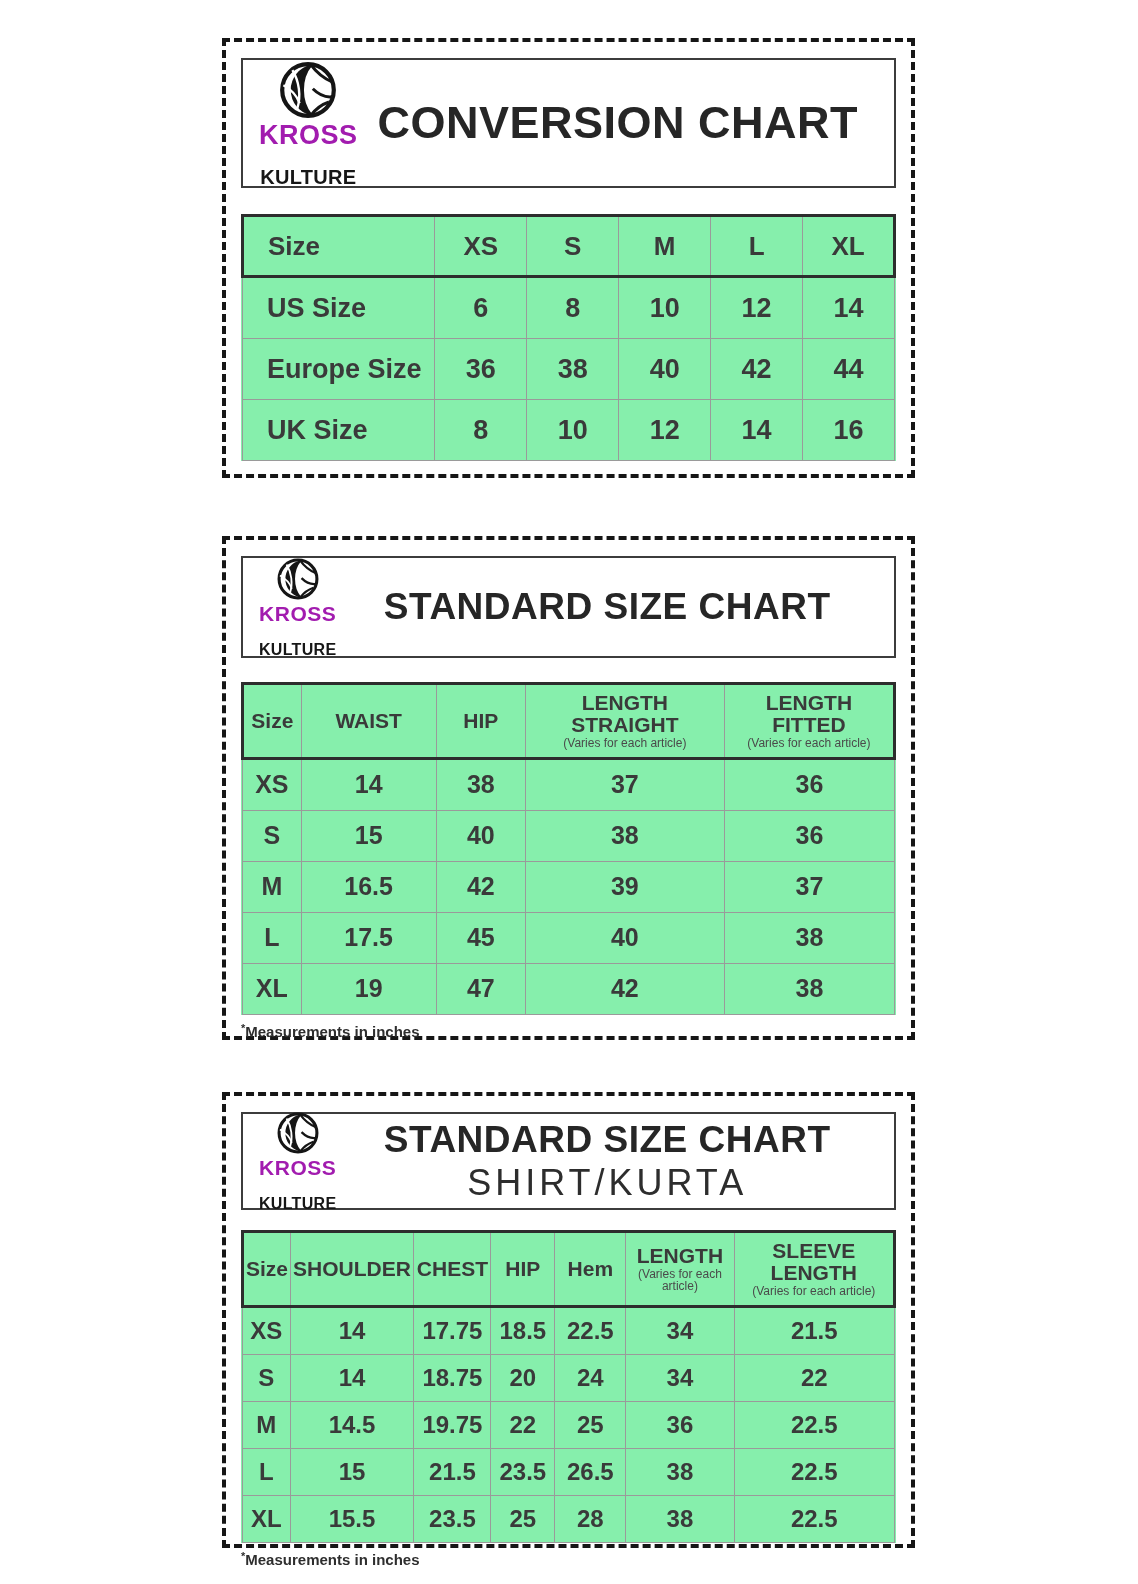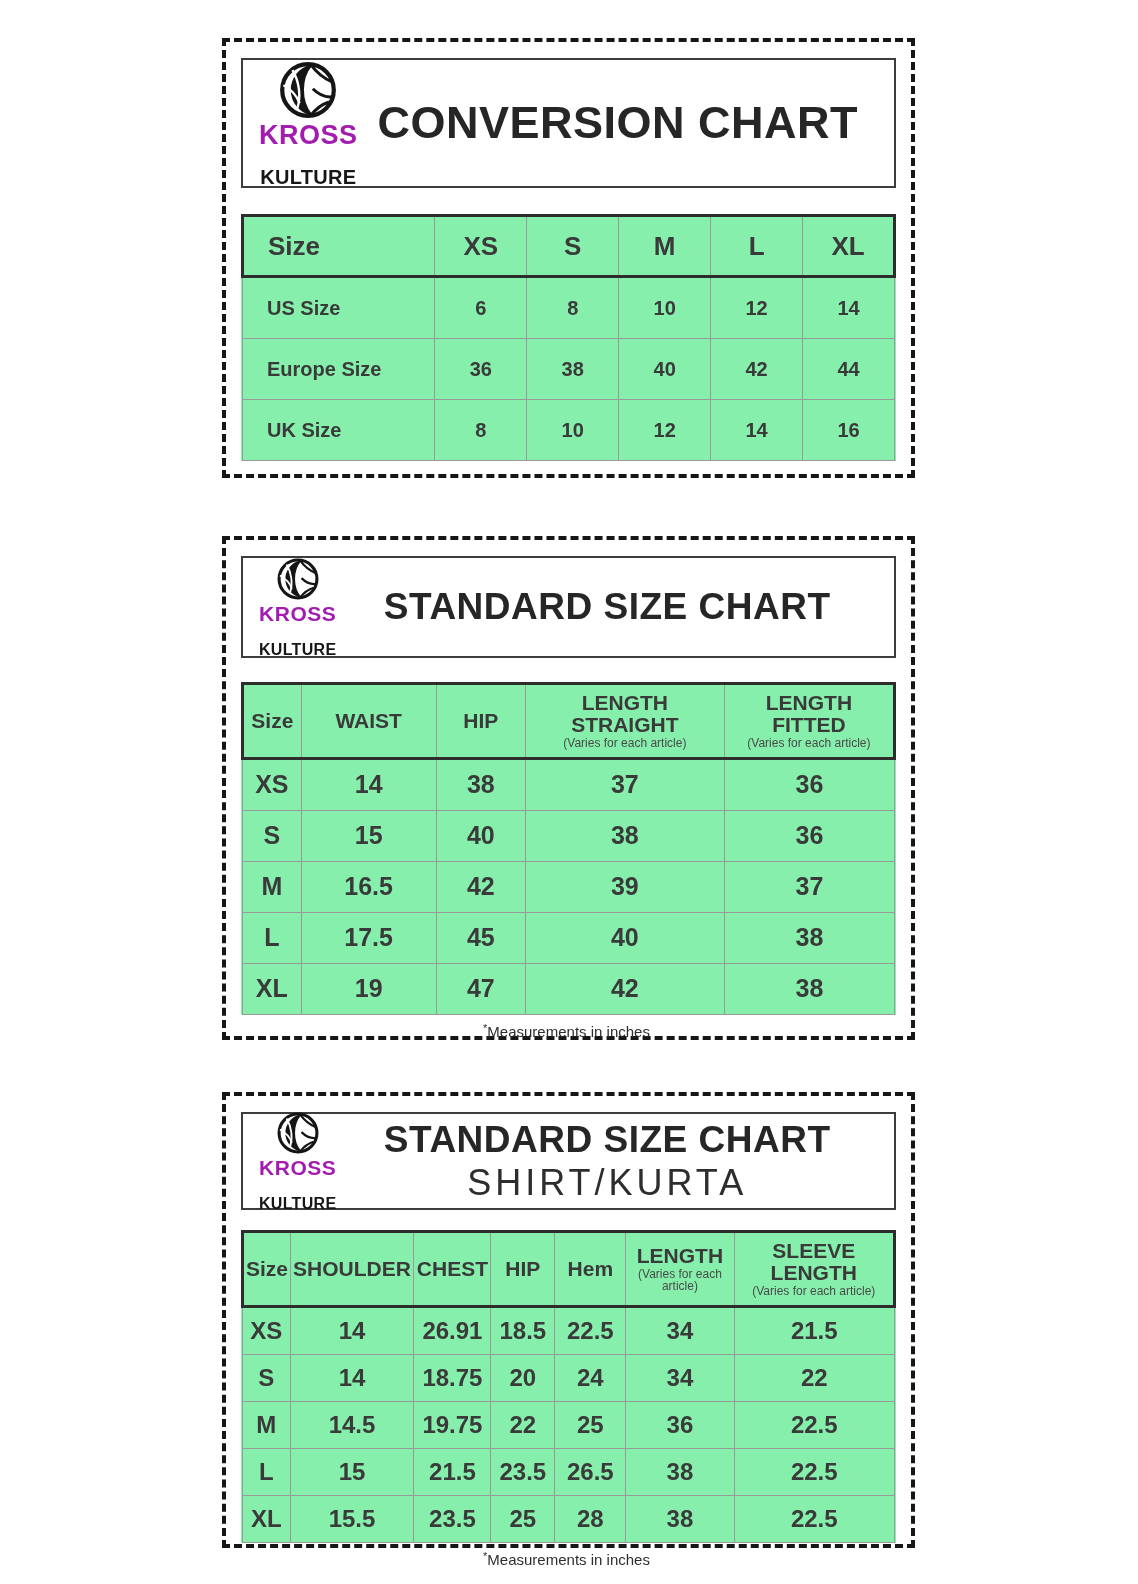--- a/index.html
+++ b/index.html
@@ -47,42 +47,42 @@
   #panel-bottoms table{margin-top:24px;}
   #panel-shirt table{margin-top:20px;}
   th,td{border:1px solid #9a9a9a;text-align:center;vertical-align:middle;
         color:#3a3a3a;padding:0 2px;overflow:hidden;}
   thead th{border-top:3px solid #2d2d2d;border-bottom:3px solid #2d2d2d;}
   thead th:first-child{border-left:3px solid #2d2d2d;}
   thead th:last-child{border-right:3px solid #2d2d2d;}
 
   
   .conv th{height:58px;font-size:26px;font-weight:600;}
-  .conv td{height:60px;font-size:20px;font-weight:600;}
+  .conv td{height:60px;font-size:27px;font-weight:600;}
   .conv .lab{text-align:left;padding-left:24px;}
   .conv col.c-label{width:29.5%;}
   .conv col.c-val{width:14.1%;}
 
   
   .meas th{font-weight:700;font-size:21px;line-height:1.05;padding:7px 2px;}
   .meas .hnote{font-size:12px;font-weight:400;color:#4a4a4a;margin-top:1px;letter-spacing:0;}
   #panel-bottoms .meas td{height:50px;font-size:25px;font-weight:600;}
   #panel-shirt .meas td{height:46px;font-size:24px;font-weight:600;}
 
   .bot col.c-size{width:9%;}   .bot col.c-waist{width:20.7%;}
   .bot col.c-hip{width:13.7%;} .bot col.c-ls{width:30.5%;}
   .bot col.c-lf{width:26.1%;}
 
   .shi col.c-size{width:7.3%;}  .shi col.c-shoulder{width:19%;}
   .shi col.c-chest{width:11.8%;}.shi col.c-hip{width:9.8%;}
   .shi col.c-hem{width:10.9%;}  .shi col.c-length{width:16.6%;}
   .shi col.c-sleeve{width:24.6%;}
 
   .footnote{
-    margin-top:auto;text-align:center;font-size:15px;font-weight:400;
+    margin-top:auto;text-align:left;font-size:15px;font-weight:700;
     color:#2e2e2e;padding:8px 4px 0 0;flex:0 0 auto;
   }
   .footnote sup{font-size:11px;vertical-align:top;line-height:1;}
 </style>
 </head>
 <body>
 
 <div class="panel" id="panel-conversion">
   <div class="header-box">
     <div class="logo">
@@ -284,21 +284,21 @@
         <th>
           <div>SLEEVE LENGTH</div>
           <div class="hnote">(Varies for each article)</div>
         </th>
       </tr>
     </thead>
     <tbody>
       <tr>
         <td>XS</td>
         <td>14</td>
-        <td>26.91</td>
+        <td>17.75</td>
         <td>18.5</td>
         <td>22.5</td>
         <td>34</td>
         <td>21.5</td>
       </tr>
       <tr>
         <td>S</td>
         <td>14</td>
         <td>18.75</td>
         <td>20</td>

